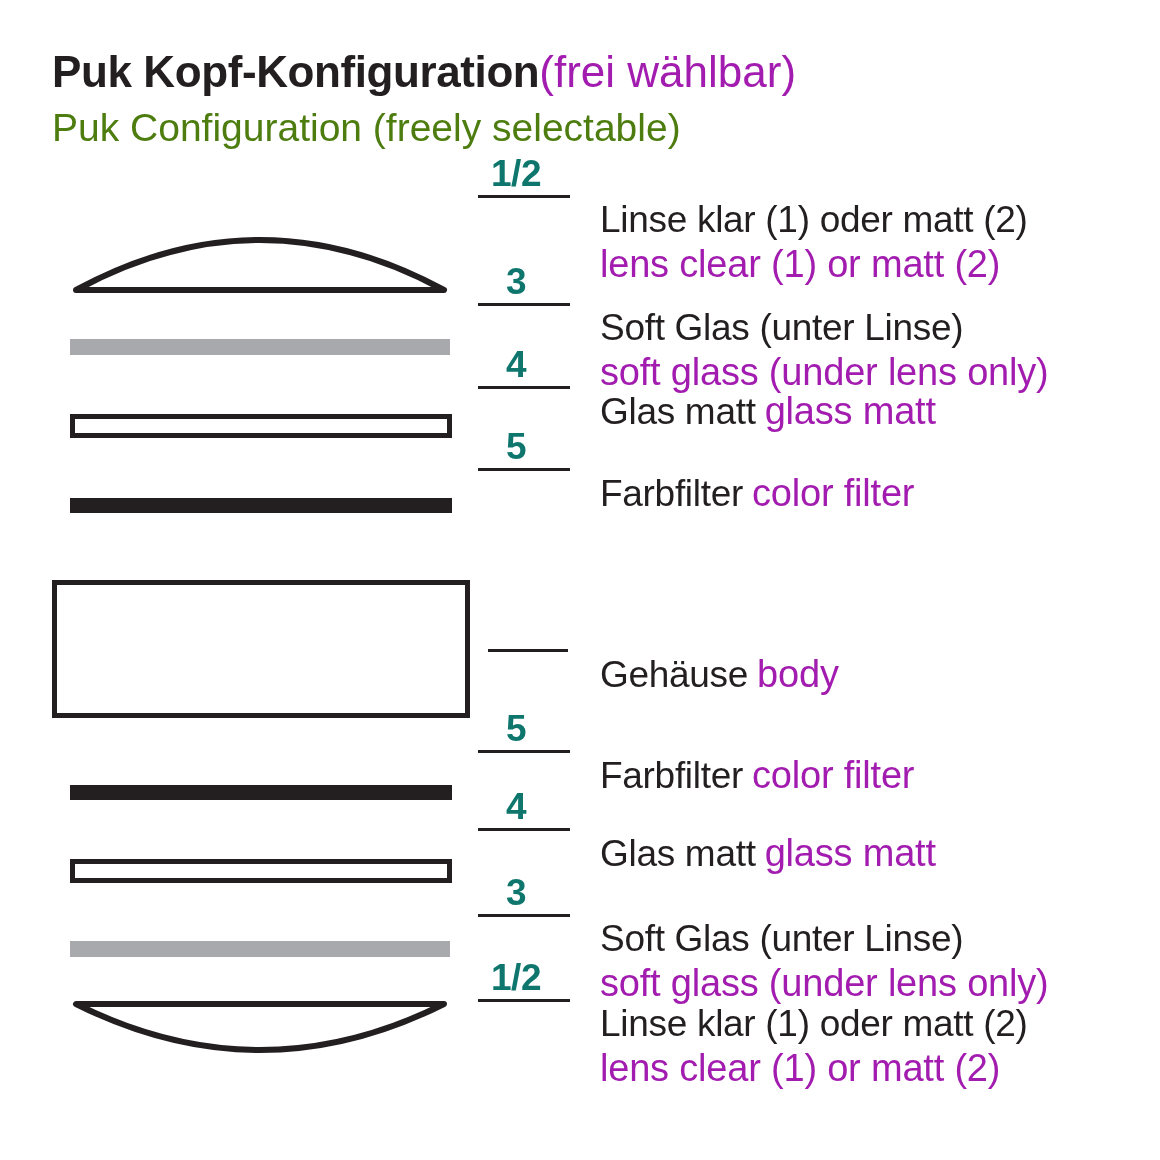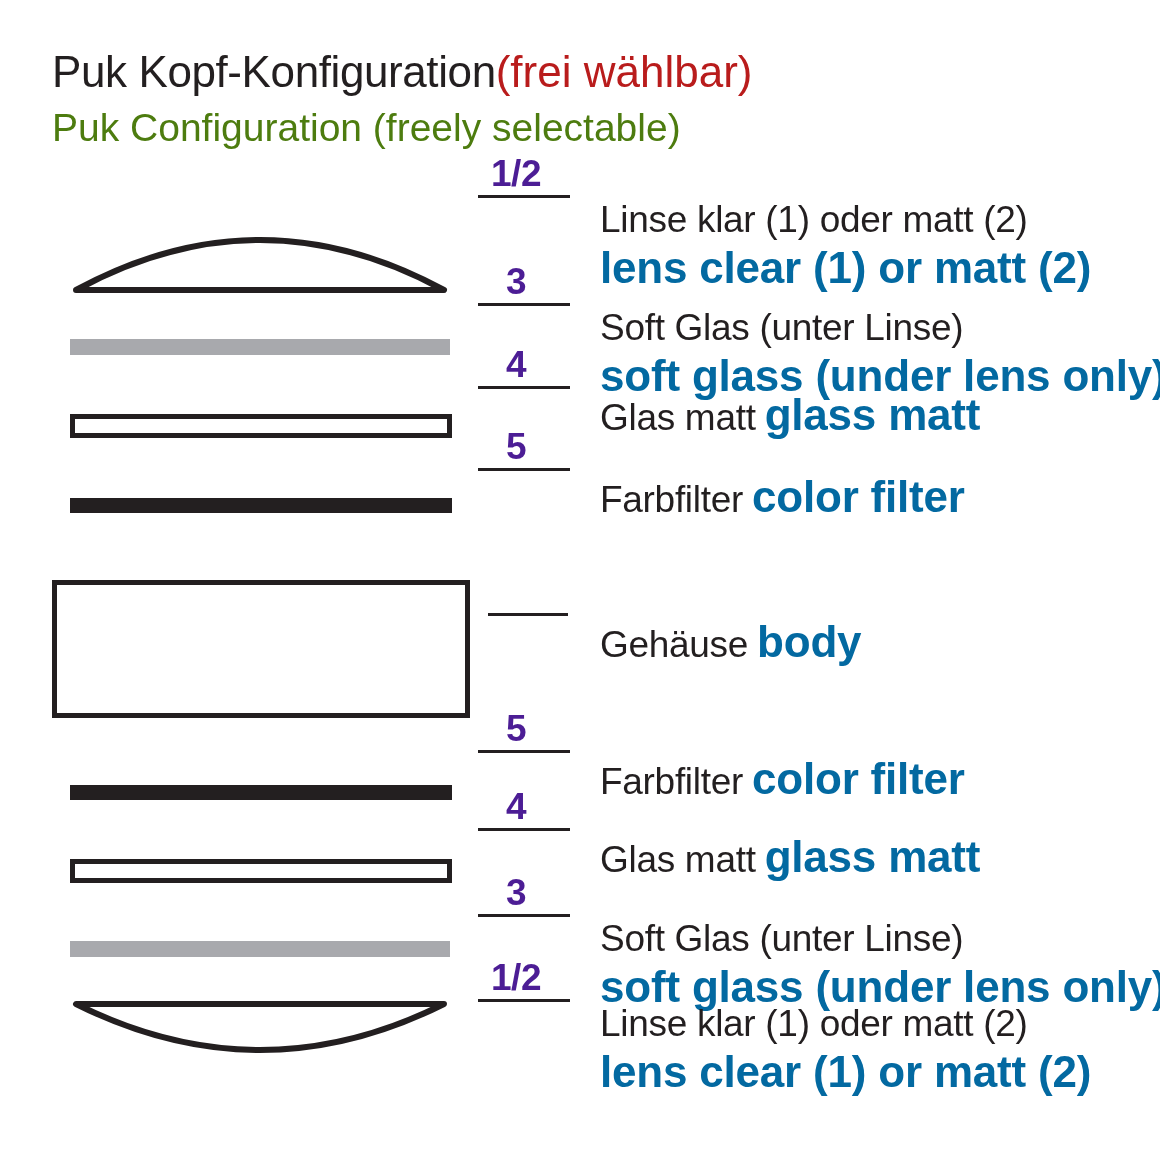--- a/index.html
+++ b/index.html
@@ -23,26 +23,26 @@
     top: 46px;
     width: 1060px;
   }
   .title-line {
     font-size: 44px;
     line-height: 1.17;
     color: #231f20;
     white-space: nowrap;
   }
   .title-main {
-    font-weight: normal;
+    font-weight: bold;
     letter-spacing: -0.4px;
   }
   .title-paren {
     font-weight: normal;
-    color: #b91c1c;
+    color: #a21caf;
   }
   .subtitle-line {
     font-size: 39px;
     line-height: 1.2;
     color: #4d7c0f;
     font-weight: normal;
     margin-top: 8px;
     white-space: nowrap;
   }
 
@@ -112,21 +112,21 @@
     flex: 0 0 92px;
   }
   .leader-num {
     position: absolute;
     left: 0;
     right: 16px;
     bottom: 6px;
     text-align: center;
     font-size: 37px;
     font-weight: bold;
-    color: #4c1d95;
+    color: #0f766e;
     line-height: 1;
     letter-spacing: -0.5px;
   }
   .leader-rule {
     position: absolute;
     left: 0;
     right: 0;
     bottom: 0;
     height: 3px;
     background: #231f20;
@@ -142,23 +142,23 @@
     white-space: nowrap;
   }
   .label-de {
     font-size: 37px;
     font-weight: normal;
     color: #231f20;
     line-height: 1.18;
     letter-spacing: -0.3px;
   }
   .label-en {
-    font-size: 44px;
-    font-weight: bold;
-    color: #0369a1;
+    font-size: 38px;
+    font-weight: normal;
+    color: #a21caf;
     line-height: 1.2;
     letter-spacing: -0.2px;
   }
   .label-inline .label-de,
   .label-inline .label-en {
     display: inline;
     margin-top: 45px;
   }
   .label-inline .label-en { margin-left: 9px; }
 </style>
@@ -233,21 +233,21 @@
   <div class="callout" style="left:478px; top:471px;">
     <div class="leader">
       <span class="leader-num">5</span>
       <span class="leader-rule"></span>
     </div>
     <div class="label-block label-inline">
       <span class="label-de">Farbfilter</span><span class="label-en">color filter</span>
     </div>
   </div>
 
-  <div class="callout" style="left:478px; top:616px;">
+  <div class="callout" style="left:478px; top:652px;">
     <div class="leader leader-plain">
       <span class="leader-rule"></span>
     </div>
     <div class="label-block label-inline">
       <span class="label-de">Gehäuse</span><span class="label-en">body</span>
     </div>
   </div>
 
   <div class="callout" style="left:478px; top:753px;">
     <div class="leader">

